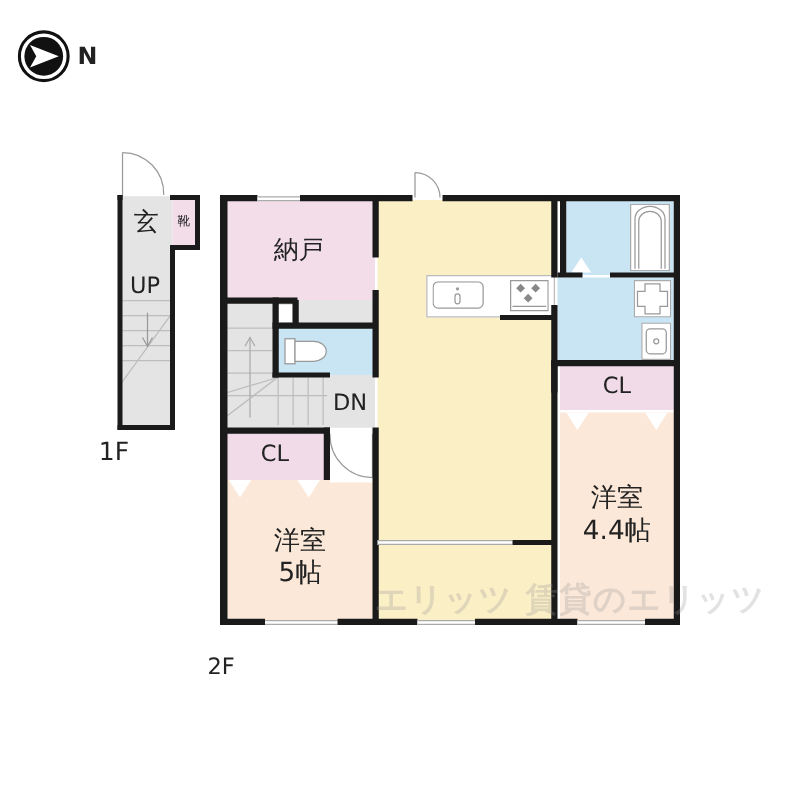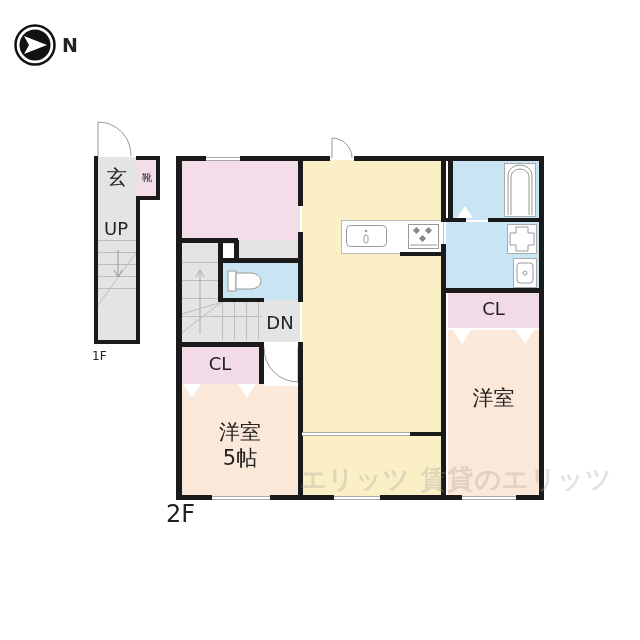--- a/index.html
+++ b/index.html
@@ -61,21 +61,21 @@
   <div class="wall" style="left:94px;top:156px;width:4px;height:188px;"></div>
   <div class="wall" style="left:94px;top:340px;width:46px;height:4px;"></div>
   <div class="wall" style="left:136px;top:198px;width:4px;height:146px;"></div>
   <div class="wall" style="left:136px;top:196px;width:24px;height:4px;"></div>
   <div class="wall" style="left:156px;top:156px;width:4px;height:44px;"></div>
   <div class="wall" style="left:136px;top:156px;width:24px;height:4px;"></div>
   <div class="wall" style="left:94px;top:156px;width:4px;height:4px;"></div>
   <div class="label" style="left:100px;top:166px;width:34px;font-size:20px;">玄</div>
   <div class="label" style="left:139px;top:172px;width:16px;font-size:10px;">靴</div>
   <div class="label" style="left:96px;top:219px;width:40px;font-size:18px;">UP</div>
-  <div class="label" style="left:92px;top:350px;font-size:12px;">1F</div>
+  <div class="label" style="left:79px;top:350px;font-size:20px;">1F</div>
 
   <div class="abs" style="left:331px;top:137px;width:22px;height:22px;">
     <svg width="22" height="22">
         <line x1="1" y1="1" x2="1" y2="21" stroke="#999"></line>
         <path d="M1 1 A 20 20 0 0 1 21 21" fill="none" stroke="#999"></path>
       </svg>
   </div>
 
   <div class="room pink" style="left:180px;top:160px;width:120px;height:80px;"></div>
   <div class="room pink" style="left:238px;top:240px;width:62px;height:22px;"></div>
@@ -206,22 +206,24 @@
   <div class="wall" style="left:441px;top:290px;width:5px;height:206px;"></div>
   <div class="wall" style="left:446px;top:218px;width:20px;height:4px;"></div>
   <div class="wall" style="left:488px;top:218px;width:56px;height:4px;"></div>
   <div class="wall" style="left:441px;top:288px;width:103px;height:5px;"></div>
 
   <div class="wall" style="left:400px;top:252px;width:44px;height:4px;"></div>
 
   <div class="win" style="left:302px;top:432px;width:108px;height:4px;"></div>
   <div class="wall" style="left:410px;top:432px;width:34px;height:4px;"></div>
 
+  <div class="label" style="left:180px;top:188px;width:118px;font-size:20px;">納戸</div>
   <div class="label" style="left:260px;top:313px;width:40px;font-size:18px;">DN</div>
   <div class="label" style="left:448px;top:299px;width:91px;font-size:18px;">CL</div>
   <div class="label" style="left:180px;top:354px;width:80px;font-size:18px;">CL</div>
   <div class="label" style="left:448px;top:386px;width:91px;font-size:21px;">洋室</div>
+  <div class="label" style="left:448px;top:412px;width:91px;font-size:21px;">4.4帖</div>
   <div class="label" style="left:180px;top:420px;width:120px;font-size:21px;">洋室</div>
   <div class="label" style="left:180px;top:446px;width:120px;font-size:21px;">5帖</div>
-  <div class="label" style="left:166px;top:501px;font-size:24px;">2F</div>
+  <div class="label" style="left:166px;top:524px;font-size:18px;">2F</div>
 
   <div class="watermark" style="left:300px;top:462px;">エリッツ 賃貸のエリッツ</div>
 </div>
 
 </body></html>

